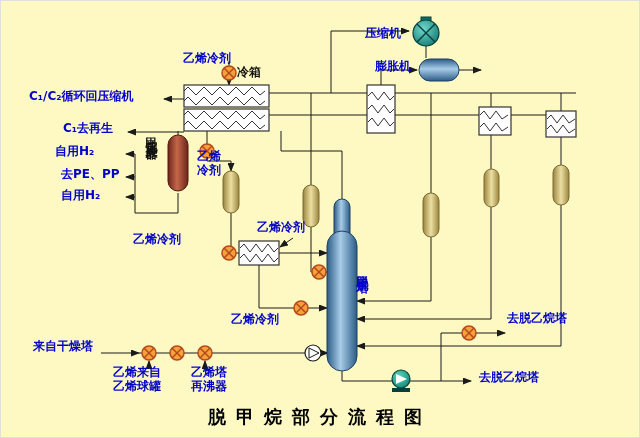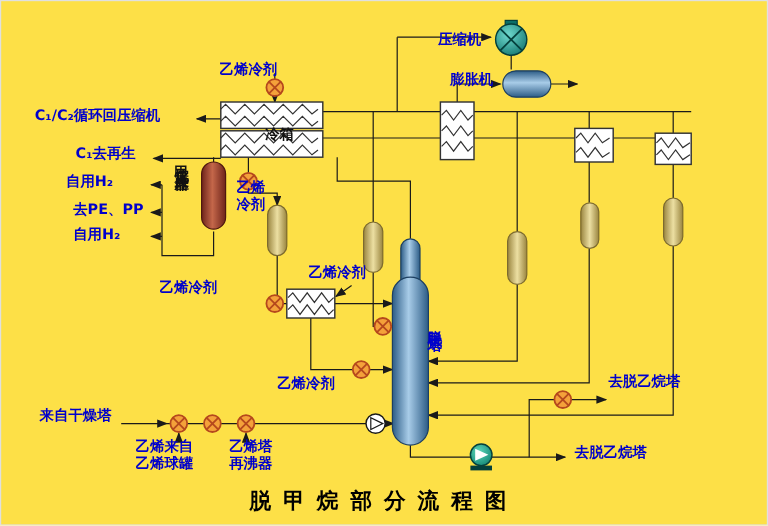--- a/index.html
+++ b/index.html
@@ -1,21 +1,21 @@
 <!DOCTYPE html>
 <html style="--label-blue: #0000cc; --label-black: #111111; --line: #1a1a1a; --cooler: #f4a13a; --vessel-yellow: #d9c87c; --reactor-brown: #a34a30; --column-blue: #4b7fb0; --pump-green: #18a08c;"><head>
 <meta charset="utf-8">
 <style>
   :root{
     --label-blue:#0000cc; --label-black:#111111; --line:#1a1a1a;
     --cooler:#f4a13a;
   }
   html,body{margin:0;padding:0;background:#ffffff;}
   .stage{
-    position:relative;width:640px;height:438px;background:#fde047;
+    position:relative;width:640px;height:438px;background:#fef9c3;
     font-family:"DejaVu Sans","Liberation Sans",sans-serif;
     overflow:hidden;border:1px solid #e0e0e0;box-sizing:border-box;
   }
   .stage svg{position:absolute;left:0;top:0;}
   .lbl{
     position:absolute;font-size:12px;font-weight:bold;
     color:var(--label-blue);line-height:1.2;white-space:nowrap;
   }
   .lbl.black{color:var(--label-black);}
   .lbl.wrap{white-space:normal;word-break:break-all;}
@@ -251,21 +251,21 @@
   <g class="cooler">
     <circle cx="204" cy="352" r="7"></circle>
         <line x1="199" y1="347" x2="209" y2="357"></line>
         <line x1="209" y1="347" x2="199" y2="357"></line>
   </g>
 </svg>
 
 <div class="lbl" style="left:364px;top:25px;">压缩机</div>
 <div class="lbl" style="left:374px;top:58px;">膨胀机</div>
 <div class="lbl" style="left:182px;top:50px;">乙烯冷剂</div>
-<div class="lbl black" style="left:220px;top:64px;margin-top:40px;">冷箱</div>
+<div class="lbl black" style="left:236px;top:64px;">冷箱</div>
 <div class="lbl" style="left:28px;top:88px;">C₁/C₂循环回压缩机</div>
 <div class="lbl" style="left:62px;top:120px;">C₁去再生</div>
 <div class="lbl" style="left:54px;top:143px;">自用H₂</div>
 <div class="lbl" style="left:60px;top:166px;">去PE、PP</div>
 <div class="lbl" style="left:60px;top:187px;">自用H₂</div>
 <div class="lbl black vert" style="left:143px;top:127px;">甲烷化反应器</div>
 <div class="lbl wrap" style="left:196px;top:148px;width:28px;">乙烯冷剂</div>
 <div class="lbl" style="left:256px;top:219px;">乙烯冷剂</div>
 <div class="lbl" style="left:132px;top:231px;">乙烯冷剂</div>
 <div class="lbl vert" style="left:354px;top:264px;">脱甲烷塔</div>

